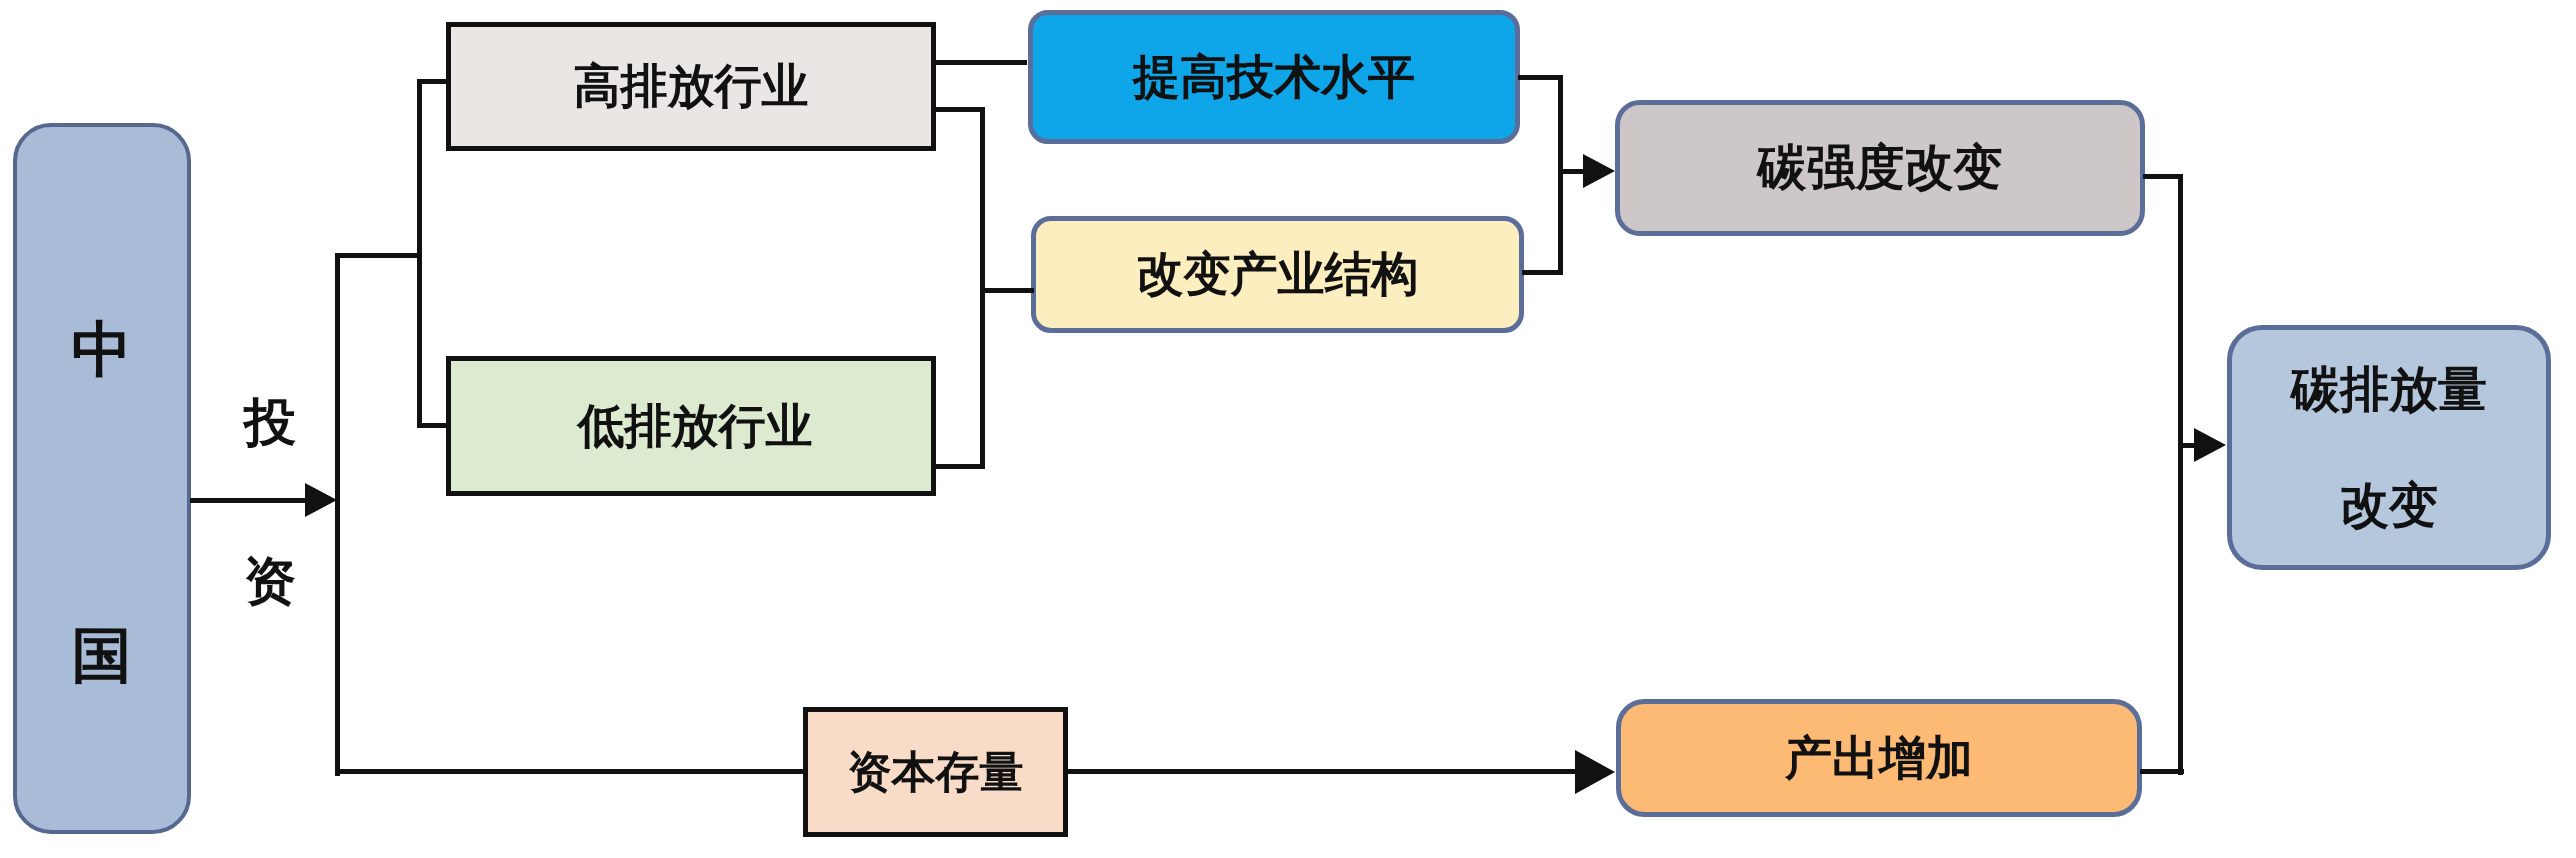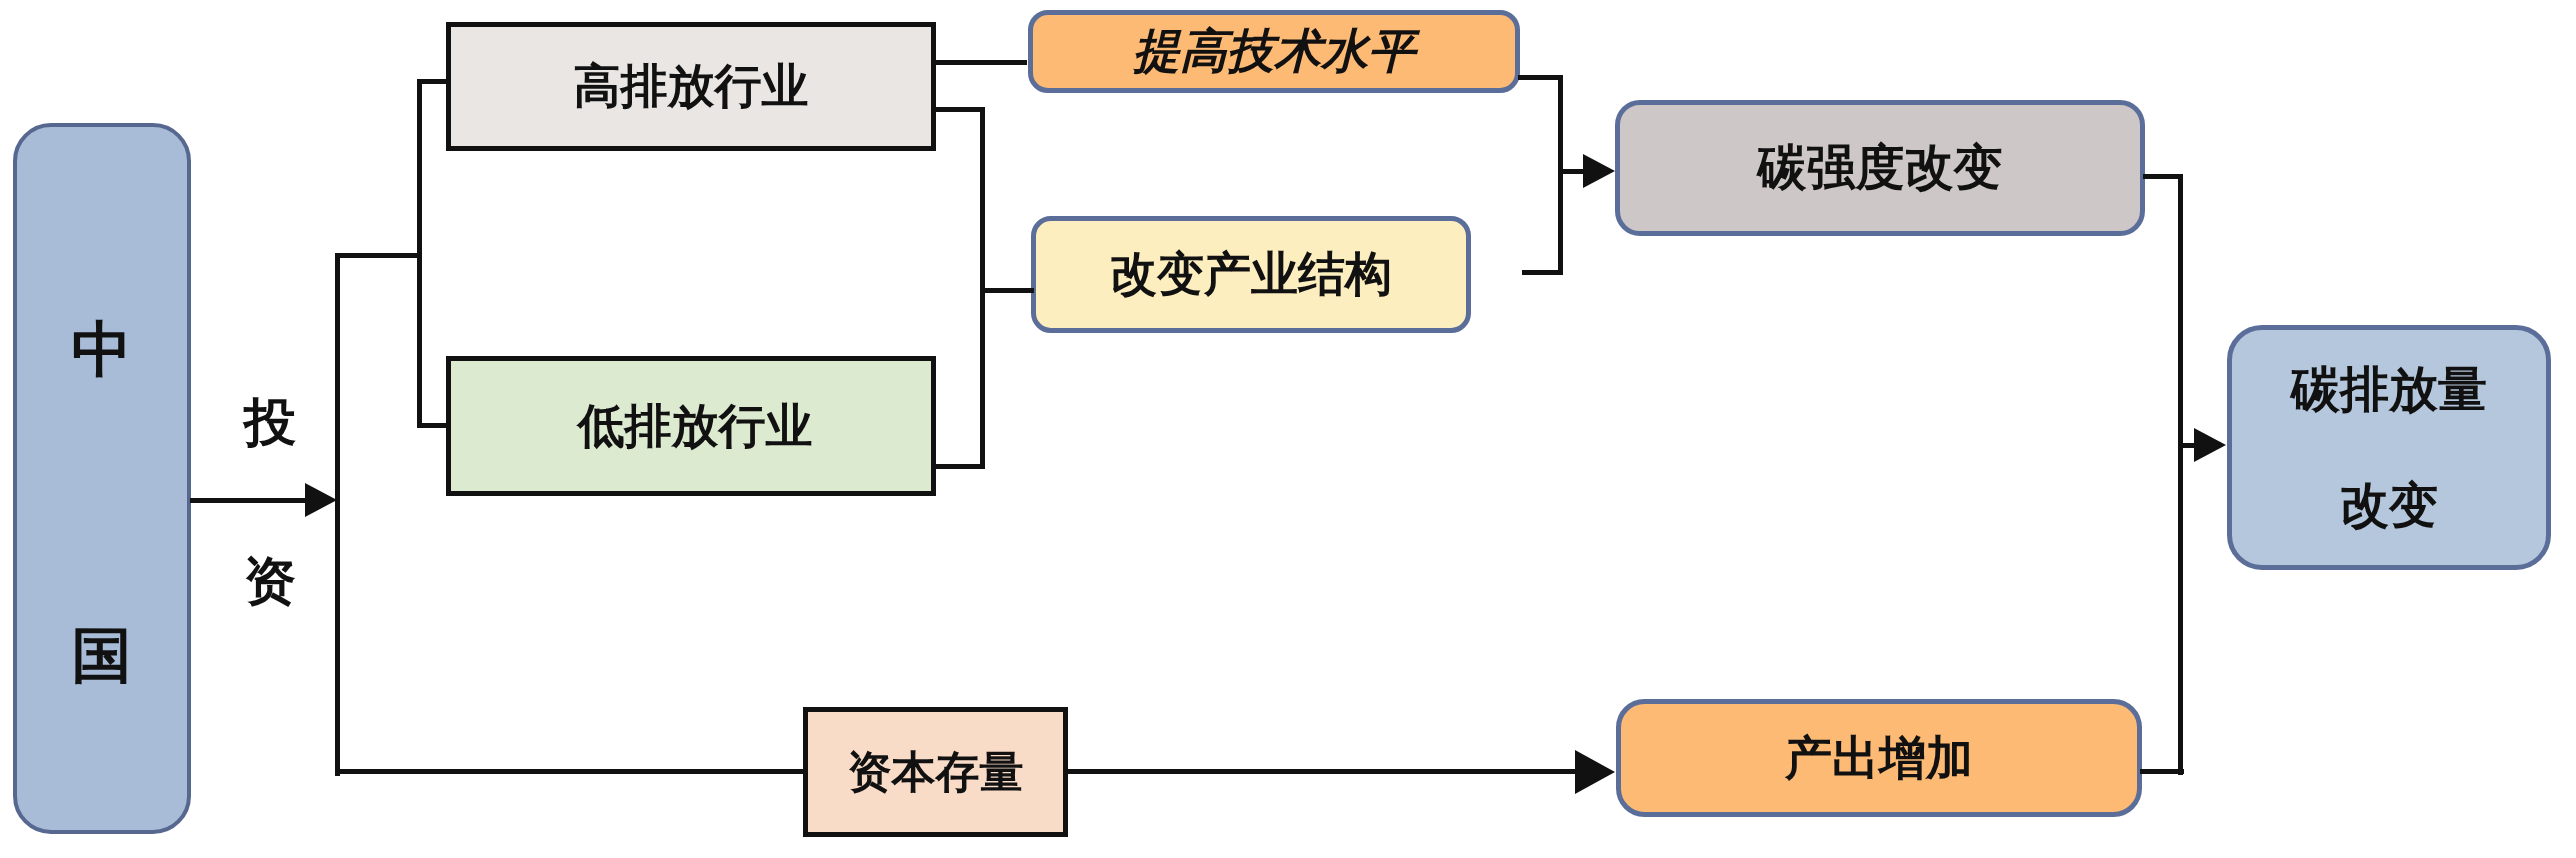--- a/index.html
+++ b/index.html
@@ -30,25 +30,25 @@
   </div>
 
   <div class="node rect" style="left: 446px; top: 22px; width: 490px; height: 129px; font-size: 47px; background-color: rgb(233, 230, 227);">
     <span>高排放行业</span>
   </div>
 
   <div class="node rect" style="left: 446px; top: 356px; width: 490px; height: 140px; font-size: 47px; background-color: rgb(220, 234, 208); padding-left: 8px;">
     <span>低排放行业</span>
   </div>
 
-  <div class="node round" style="left: 1028px; top: 10px; width: 492px; height: 83px; border-radius: 20px; font-size: 47px; background-color: #fdba74; border-color: rgb(91, 109, 153); font-style: italic;">
+  <div class="node round" style="left: 1028px; top: 10px; width: 492px; height: 134px; border-radius: 20px; font-size: 47px; background-color: #0ea5e9; border-color: rgb(91, 109, 153);">
     <span>提高技术水平</span>
   </div>
 
-  <div class="node round" style="left: 1031px; top: 216px; width: 440px; height: 117px; border-radius: 20px; font-size: 47px; background-color: rgb(253, 238, 192); border-color: rgb(91, 109, 153);">
+  <div class="node round" style="left: 1031px; top: 216px; width: 493px; height: 117px; border-radius: 20px; font-size: 47px; background-color: rgb(253, 238, 192); border-color: rgb(91, 109, 153);">
     <span>改变产业结构</span>
   </div>
 
   <div class="node round" style="left: 1615px; top: 100px; width: 530px; height: 136px; border-radius: 25px; font-size: 49px; background-color: rgb(205, 199, 199); border-color: rgb(91, 109, 153);">
     <span>碳强度改变</span>
   </div>
 
   <div class="node rect" style="left: 803px; top: 707px; width: 265px; height: 130px; font-size: 44px; background-color: rgb(249, 220, 200);">
     <span>资本存量</span>
   </div>

